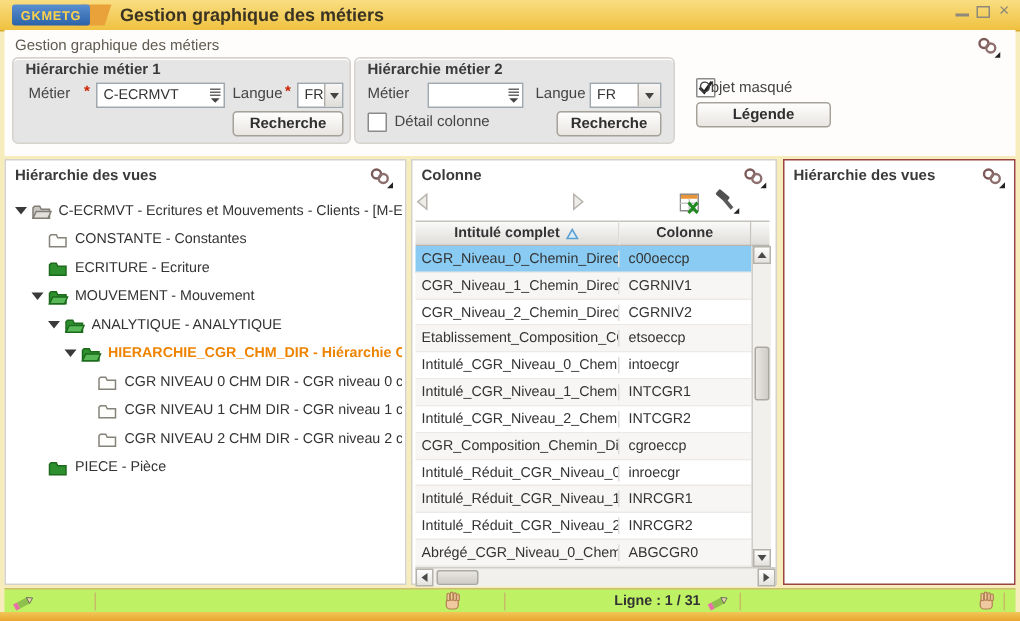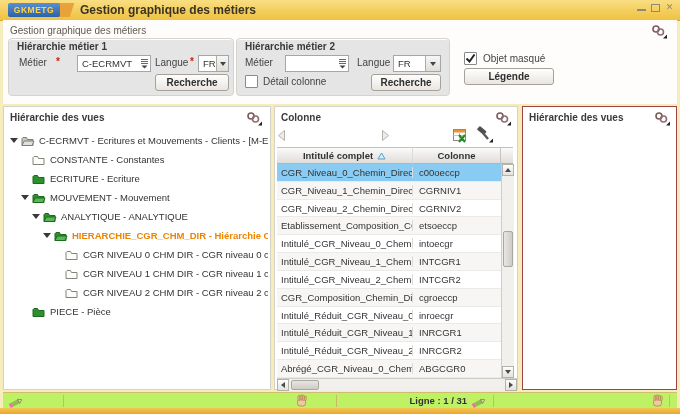--- a/index.html
+++ b/index.html
@@ -102,21 +102,21 @@
         <circle cx="6" cy="5" r="3" fill="none" stroke="#7D5A5A" stroke-width="1.6"></circle>
         <circle cx="10.5" cy="8" r="3" fill="none" stroke="#8D6F6F" stroke-width="1.6"></circle>
         <path d="M13 14.5 L17 14.5 L17 10.5 Z" fill="#222"></path>
       </svg>
   </div>
 
   <div class="abs gbox" style="left:8px;top:38px;width:224px;height:56px;">
     <div class="abs gbox-title">Hiérarchie métier 1</div>
     <div class="abs flabel" style="left:10px;top:18px;">Métier</div>
     <div class="abs req" style="left:47px;top:17px;">*</div>
-    <div class="abs combo" style="left:68px;top:16px;width:74px;">
+    <div class="abs combo" style="left:55px;top:16px;width:86px;">
       <span class="val">C-ECRMVT</span>
       <span class="look">
         <svg width="9" height="11" viewBox="0 0 9 11">
             <line x1="1" y1="1.5" x2="8" y2="1.5" stroke="#666"></line>
             <line x1="1" y1="3.5" x2="8" y2="3.5" stroke="#666"></line>
             <line x1="1" y1="5.5" x2="8" y2="5.5" stroke="#666"></line>
             <path d="M1.5 7.5 L7.5 7.5 L4.5 10.5 Z" fill="#444"></path>
           </svg>
       </span>
     </div>
@@ -157,21 +157,21 @@
     </div>
     <div class="abs flabel" style="left:26px;top:37px;">Détail colonne</div>
     <div class="abs btn" style="left:134px;top:35px;width:70px;height:17px;">Recherche</div>
   </div>
 
   <div class="abs cb checked" style="left:464px;top:52px;">
     <svg width="13" height="13" viewBox="0 0 13 13">
         <path d="M2.5 6.5 L5.5 9.5 L10.5 2.5" fill="none" stroke="#222" stroke-width="2"></path>
       </svg>
   </div>
-  <div class="abs flabel" style="left:483px;top:53px;">Objet masqué</div>
+  <div class="abs flabel" style="left:466px;top:53px;">Objet masqué</div>
   <div class="abs btn" style="left:464px;top:68px;width:90px;height:17px;">Légende</div>
 
   <div class="abs panel" style="left:3px;top:106px;width:268px;height:284px;">
     <div class="abs panel-title" style="left:6px;top:5px;">Hiérarchie des vues</div>
     <div class="abs" style="right:8px;top:4px;">
       <svg class="chain" width="17" height="15" viewBox="0 0 17 15">
           <circle cx="6" cy="5" r="3" fill="none" stroke="#7D5A5A" stroke-width="1.6"></circle>
           <circle cx="10.5" cy="8" r="3" fill="none" stroke="#8D6F6F" stroke-width="1.6"></circle>
           <path d="M13 14.5 L17 14.5 L17 10.5 Z" fill="#222"></path>
         </svg>

